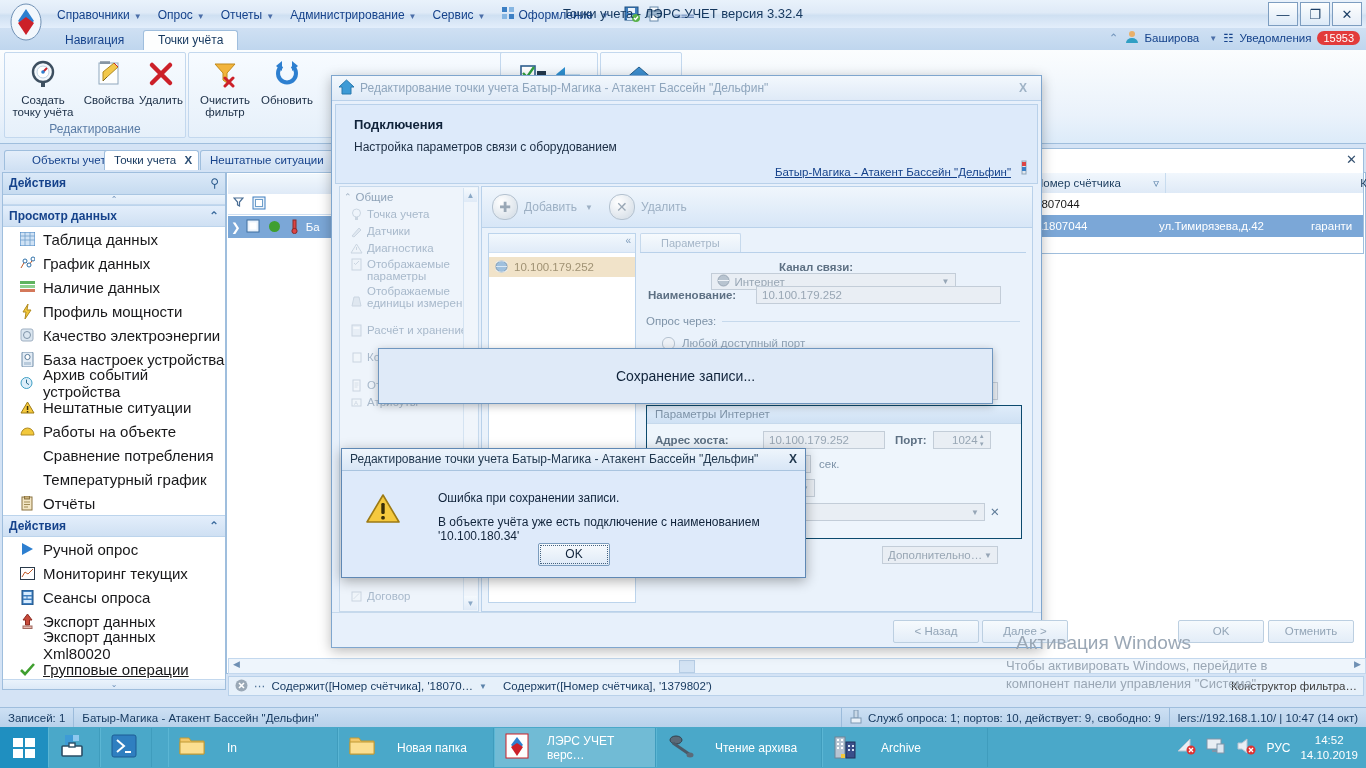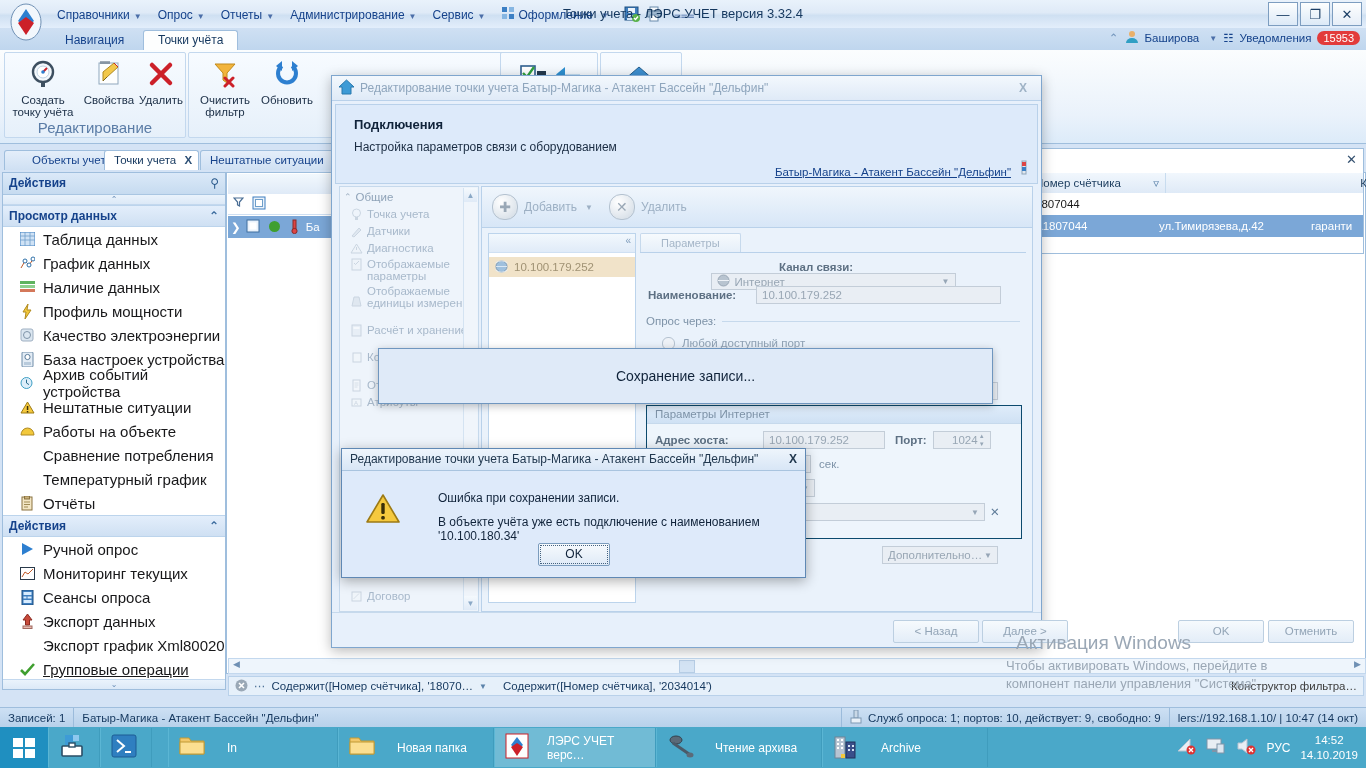--- a/index.html
+++ b/index.html
@@ -31,21 +31,21 @@
         border:1px solid transparent;border-bottom:none;border-radius:3px 3px 0 0;}
   .rtab.active{background:#fdfefe;border-color:#9fbedd;color:#14375e;}
   #userbar{right:6px;top:30px;display:flex;align-items:center;gap:6px;font-size:11.5px;color:#15428b;}
   .badge{background:#e23b3b;color:#fff;border-radius:9px;padding:1px 6px;font-size:11px;}
   
   #ribbon{left:0;top:50px;width:1366px;height:93px;
     background:linear-gradient(to bottom,#fbfdfe 0%,#eaf2fb 70%,#dcebf9 100%);
     border-bottom:1px solid #9fbedd;}
   .rgroup{position:absolute;top:2px;height:84px;border:1px solid #c3d8ee;border-radius:2px;
           background:linear-gradient(to bottom,#f7fbff,#e6f0fa);}
-  .rgroup .glabel{position:absolute;bottom:1px;width:100%;text-align:center;color:#5a7ca6;font-size:15px;}
+  .rgroup .glabel{position:absolute;bottom:1px;width:100%;text-align:center;color:#5a7ca6;font-size:12px;}
   .rbtn{position:absolute;top:4px;width:64px;text-align:center;color:#20334a;font-size:11.5px;line-height:12px;}
   .rbtn .ic{height:34px;display:flex;align-items:center;justify-content:center;margin-bottom:3px;}
   
   #doctabs{left:0;top:150px;width:1366px;height:20px;}
   .dtab{position:absolute;top:0;height:19px;line-height:18px;padding:0 9px;font-size:11.5px;
         border:1px solid #9fbedd;border-bottom:none;border-radius:3px 3px 0 0;color:#15428b;
         background:linear-gradient(to bottom,#e4eefa,#cfe0f3);}
   .dtab.active{background:#fff;color:#14375e;}
   
   #leftpanel{left:2px;top:172px;width:222px;height:516px;
@@ -824,21 +824,21 @@
       <span class="aicon">
           <svg width="13" height="15" viewBox="0 0 13 15">
             <path d="M6.5 0 L11 6 H8.5 V11 H4.5 V6 H2 Z" fill="#c84a3a" stroke="#8a2a20"></path>
             <rect x="2" y="12" width="9" height="2.5" fill="#e7b7ad" stroke="#a06a60"></rect>
           </svg>
         </span>
       <span>Экспорт данных</span>
     </div>
     <div class="aitem">
       <span class="aicon"></span>
-      <span>Экспорт график Xml80020</span>
+      <span>Экспорт данных Xml80020</span>
     </div>
     <div class="aitem">
       <span class="aicon">
           <svg width="15" height="13" viewBox="0 0 15 13">
             <path d="M1 7 L5 11 L14 1" stroke="#3f9f2f" stroke-width="2.6" fill="none"></path>
           </svg>
         </span>
       <span style="text-decoration:underline;">Групповые операции</span>
     </div>
   </div>
@@ -850,21 +850,21 @@
     <svg width="13" height="13" viewBox="0 0 13 13">
         <circle cx="6.5" cy="6.5" r="6" fill="#9aa8b6"></circle>
         <path d="M4 4 L9 9 M9 4 L4 9" stroke="#fff" stroke-width="1.6"></path>
       </svg>
   </span>
   <span style="color:#4a6e95;">⋯</span>
   <span style="display:flex;align-items:center;gap:6px;">
     <span>Содержит([Номер счётчика], '18070…</span>
     <span style="font-size:8px;color:#5b82aa;">▼</span>
   </span>
-  <span style="margin-left:10px;">Содержит([Номер счётчика], '2034014')</span>
+  <span style="margin-left:10px;">Содержит([Номер счётчика], '1379802')</span>
   <span id="fb-builder">Конструктор фильтра…</span>
 </div>
 
 <div class="abs" id="wm1">Активация Windows</div>
 <div class="abs" id="wm2">Чтобы активировать Windows, перейдите в</div>
 <div class="abs" id="wm3">компонент панели управления "Система".</div>
 
 <div class="abs" id="statusbar">
   <div class="sb-seg">Записей: 1</div>
   <div class="sb-seg" style="border-right:none;flex:1;">Батыр-Магика - Атакент Бассейн "Дельфин"</div>

